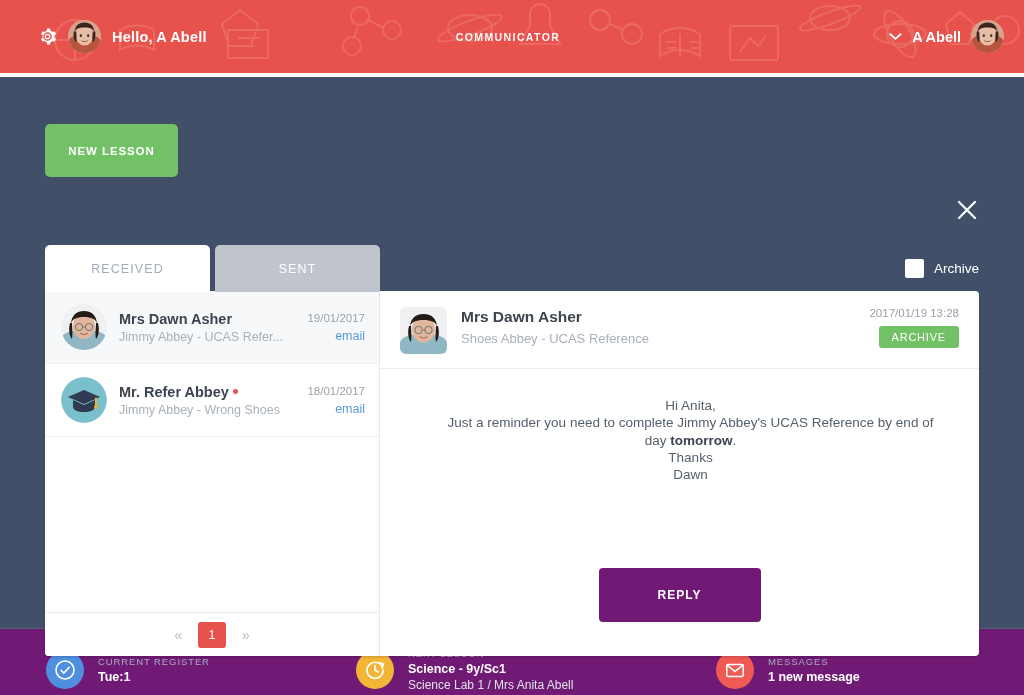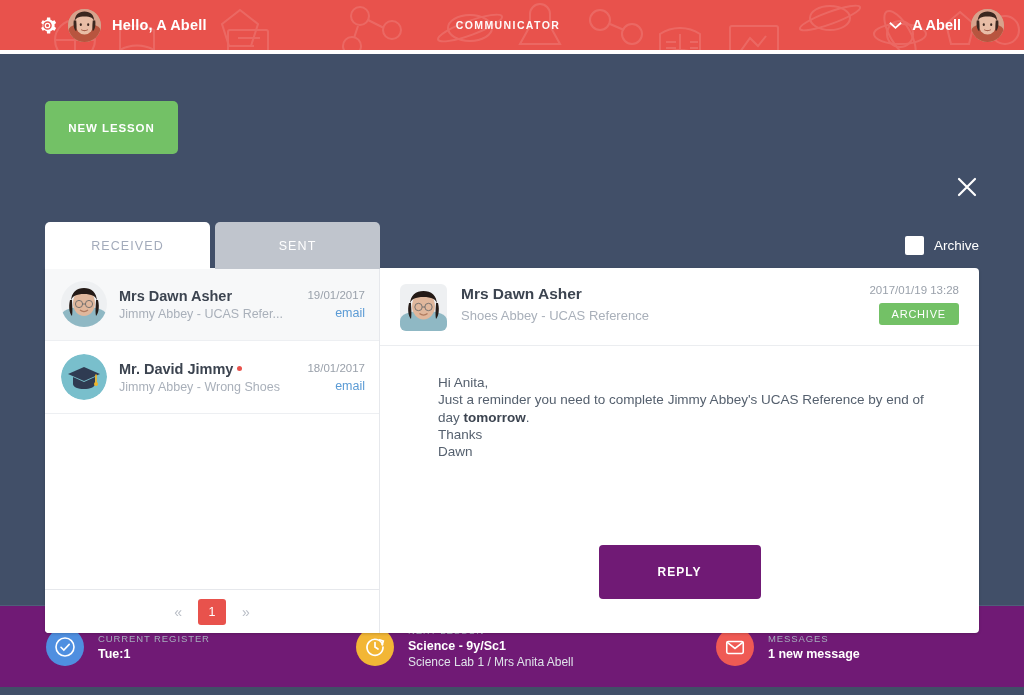--- a/index.html
+++ b/index.html
@@ -8,21 +8,21 @@
     width: 1024px;
     height: 695px;
     overflow: hidden;
     font-family: "Liberation Sans", sans-serif;
     background: #414f68;
   }
 
   
   .header {
     position: relative;
-    height: 54px;
+    height: 77px;
     background: #e8524c;
     border-bottom: 4px solid #ffffff;
     display: flex;
     align-items: center;
     overflow: hidden;
   }
   .header-doodles {
     position: absolute;
     inset: 0;
     opacity: .13;
@@ -310,20 +310,21 @@
     font-family: "Liberation Sans", sans-serif;
     cursor: pointer;
     display: inline-block;
   }
   .detail-body {
     flex: 1;
     padding: 28px 36px 10px 58px;
     font-size: 13.5px;
     line-height: 1.28;
     color: #55606e;
+    text-align: center;
   }
   .detail-body b { color: #3c4450; }
   .detail-foot {
     padding: 0 0 34px 0;
     display: flex;
     justify-content: center;
   }
   .reply-btn {
     width: 162px;
     height: 54px;
@@ -528,21 +529,21 @@
             <svg viewBox="0 0 46 46">
               <circle cx="23" cy="23" r="23" fill="#79bfcc"></circle>
               <path d="M23 13L7 20l16 7 16-7z" fill="#2f3b52"></path>
               <path d="M12 23v7c0 3 5 5 11 5s11-2 11-5v-7l-11 5z" fill="#2f3b52"></path>
               <path d="M35 20.5v8" stroke="#f0b429" stroke-width="1.7" fill="none"></path>
               <circle cx="35" cy="30" r="2" fill="#f0b429"></circle>
             </svg>
           </span>
           <span class="li-text">
             <span class="li-name">
-              <span>Mr. David Jimmy</span>
+              <span>Mr. Refer Abbey</span>
               <span class="unread-dot"></span>
             </span>
             <span class="li-subject" style="display: block;">Jimmy Abbey - Wrong Shoes</span>
           </span>
           <span class="li-meta">
             <span class="li-date" style="display: block;">18/01/2017</span>
             <span class="li-link" style="display: block;">email</span>
           </span>
         </div>
 

